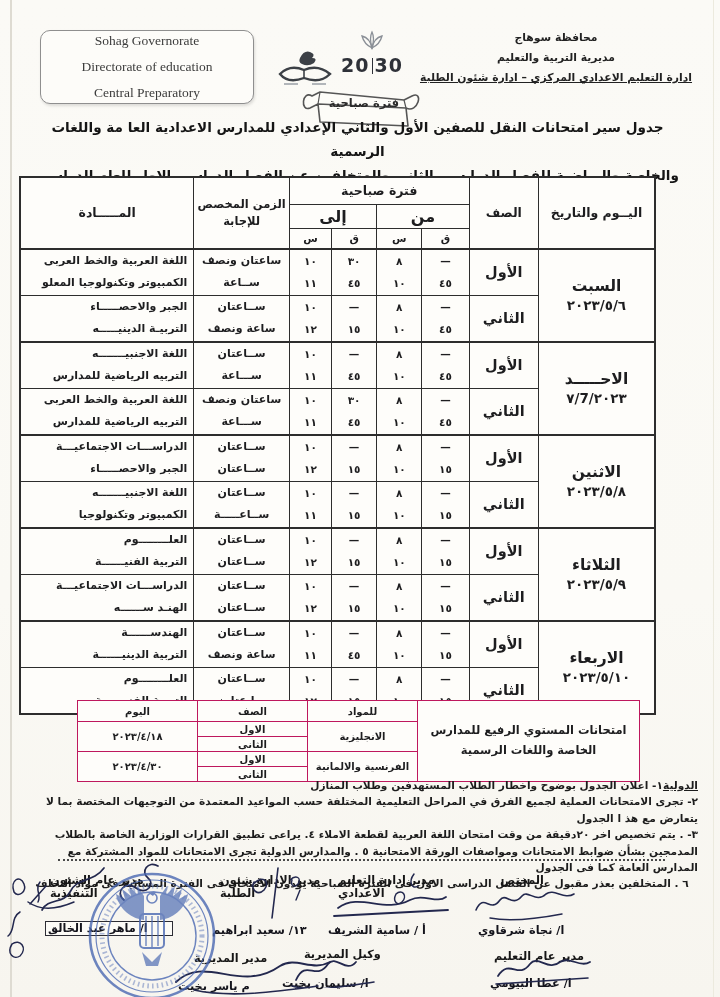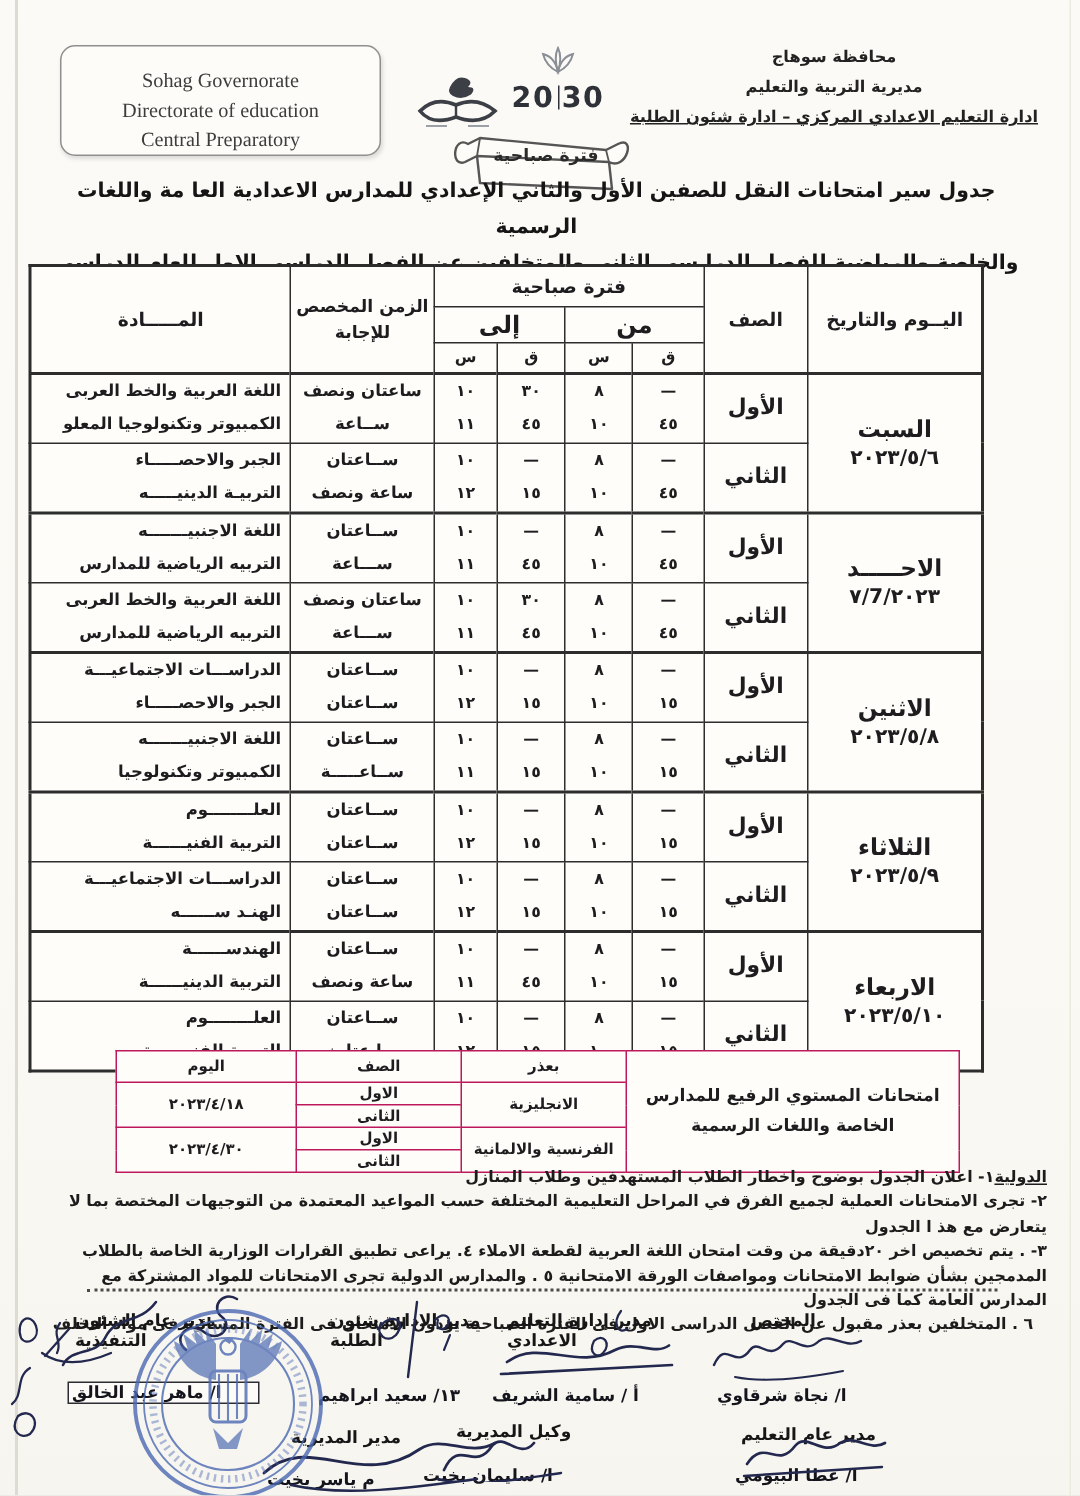--- a/index.html
+++ b/index.html
@@ -6,21 +6,21 @@
   body{background:#e9e7e1;font-family:"DejaVu Sans","Liberation Sans",sans-serif;}
   .page{position:relative;width:720px;height:997px;margin:0 auto;overflow:hidden;
         background:linear-gradient(180deg,#fbfaf6 0%,#faf9f4 60%,#f7f5ef 100%);color:#1d1d1f;}
   .scan-edge{position:absolute;left:10px;top:0;bottom:0;width:2px;background:#dedbd2;}
   .scan-edge2{position:absolute;right:6px;top:0;bottom:0;width:1px;background:#eceade;}
 
   
   .hdr{position:absolute;top:22px;left:0;right:0;height:100px;}
   .en-box{position:absolute;left:40px;top:8px;width:212px;height:72px;border:1.6px solid #8f8f8f;
           border-radius:10px;box-shadow:1px 2px 3px rgba(0,0,0,.12);display:flex;flex-direction:column;
-          justify-content:flex-end;align-items:center;background:#fdfcf9;}
+          justify-content:space-between;align-items:center;background:#fdfcf9;}
   .en-box div{font-family:"Liberation Serif","DejaVu Serif",serif;font-size:13.5px;color:#3c3c3c;line-height:1.45;direction:ltr;}
   .ar-hdr{position:absolute;right:14px;top:6px;width:300px;text-align:center;font-size:10.8px;font-weight:bold;line-height:1.85;color:#222;}
   .ar-hdr .u{text-decoration:underline;}
   .logo-book{position:absolute;left:276px;top:22px;}
   .vision{position:absolute;left:340px;top:8px;width:64px;text-align:center;direction:ltr;}
   .vision .v-num{font-size:19px;font-weight:bold;color:#2e3138;letter-spacing:1px;font-family:"DejaVu Sans",sans-serif;}
   .vision .v-sep{display:inline-block;width:1px;height:16px;background:#2e3138;margin:0 2px;vertical-align:-2px;}
   .banner{position:absolute;left:298px;top:56px;}
   .banner-text{position:absolute;left:318px;top:74px;width:92px;text-align:center;font-size:11.5px;font-weight:bold;color:#2a2a2a;}
 
@@ -449,21 +449,21 @@
   <table class="lt">
     <colgroup>
       <col style="width:222px">
         <col style="width:110px">
         <col style="width:110px">
         <col style="width:120px">
     </colgroup>
     <tbody>
       <tr>
         <td rowspan="5" class="lt-title">امتحانات المستوي الرفيع للمدارس الخاصة واللغات الرسمية</td>
-        <td class="lt-h">بعذر</td>
+        <td class="lt-h">للمواد</td>
         <td class="lt-h">الصف</td>
         <td class="lt-h">اليوم</td>
       </tr>
       <tr class="lt-r">
         <td rowspan="2">الانجليزية</td>
         <td>الاول</td>
         <td rowspan="2">٢٠٢٣/٤/١٨</td>
       </tr>
       <tr class="lt-r">
         <td>الثانى</td>

